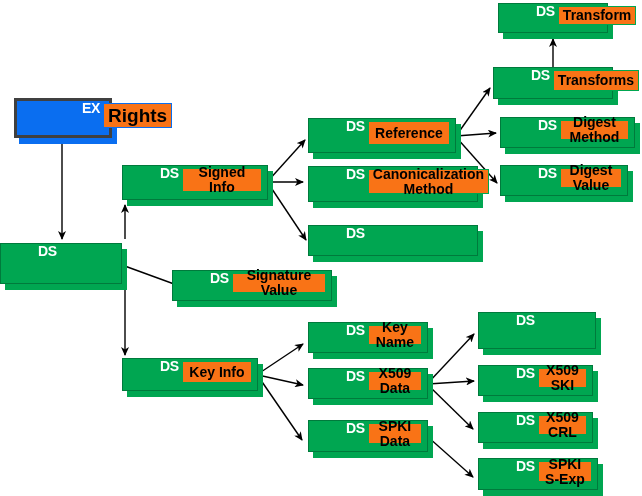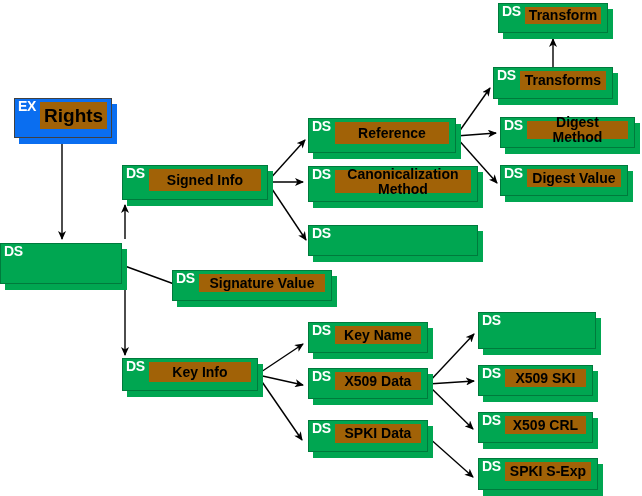--- a/index.html
+++ b/index.html
@@ -56,45 +56,46 @@
     display: flex;
     align-items: flex-start;
     justify-content: center;
     box-sizing: border-box;
     padding: 0 3px;
     font-weight: bold;
     font-size: 14px;
     line-height: 15px;
     color: #ffffff;
     letter-spacing: -0.3px;
+    margin-left: 34px;
   }
   .label {
     flex: 1 1 auto;
-    background: #a16207;
+    background: #f97316;
     box-sizing: border-box;
     display: flex;
     align-items: center;
     justify-content: center;
     text-align: center;
     font-weight: bold;
     font-size: 14px;
     line-height: 15px;
     color: #000000;
     padding: 0 4px;
     white-space: pre-line;
     border-right: 0;
   }
   
   .node.ds .shadow { background: #00a651; }
   .node.ds .body   { background: #00a651; border: 1px solid #007a3c; }
   .node.ds .ns-tag { background: #00a651; }
   .node.ds .label  { border: 1px solid #00a651; margin: 2px 5px 7px 0; }
   
   .node.ex .shadow { background: #0a6ef0; }
-  .node.ex .body   { background: #0a6ef0; border: 1px solid #404040; }
+  .node.ex .body   { background: #0a6ef0; border: 3px solid #404040; padding-left: 28px; }
   .node.ex .ns-tag { background: #0a6ef0; }
   .node.ex .label  { border: 1px solid #0a6ef0; margin: 2px 15px 7px 0; }
   .node.ex .label  { font-size: 19px; line-height: 20px; }
 </style>
 </head>
 <body>
 
 <div id="canvas">
 
   <svg id="edges" viewBox="0 0 642 496" width="642" height="496" xmlns="http://www.w3.org/2000/svg">

